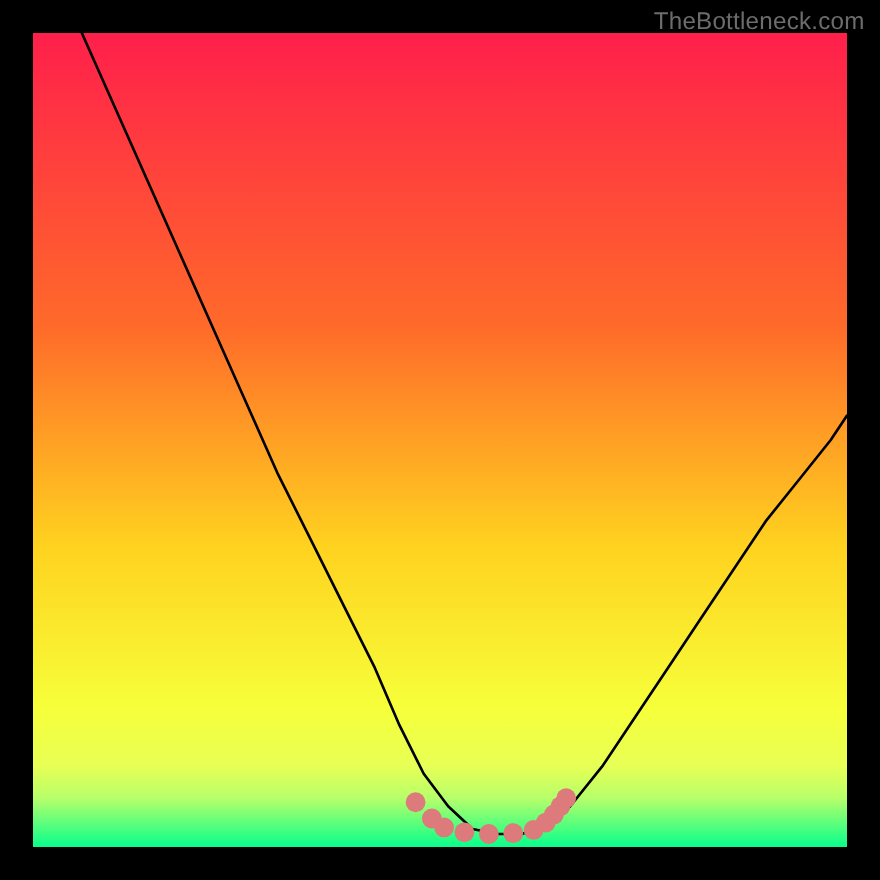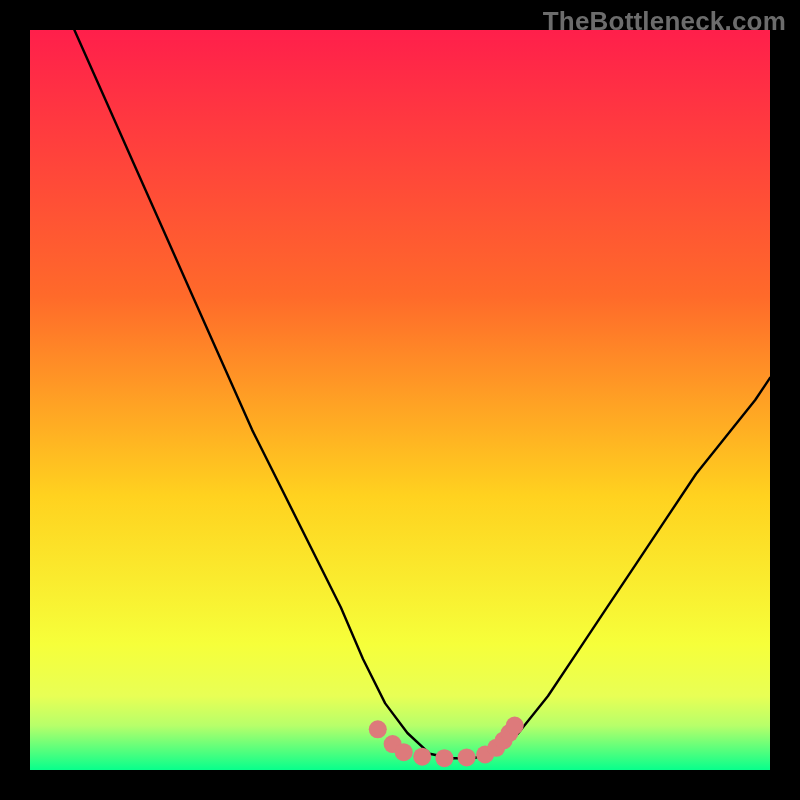--- a/index.html
+++ b/index.html
@@ -14,22 +14,22 @@
   .frame {
     position: absolute;
     inset: 0;
     background: #000;
   }
   .watermark {
     position: absolute;
     top: 6px;
     right: 14px;
     color: #6c6c6c;
-    font-size: 26px;
-    font-weight: 700;
+    font-size: 22px;
+    font-weight: 400;
     letter-spacing: 0.2px;
     z-index: 5;
     user-select: none;
   }
   .plot {
     position: absolute;
     left: 30px;
     top: 30px;
     width: 740px;
     height: 740px;

